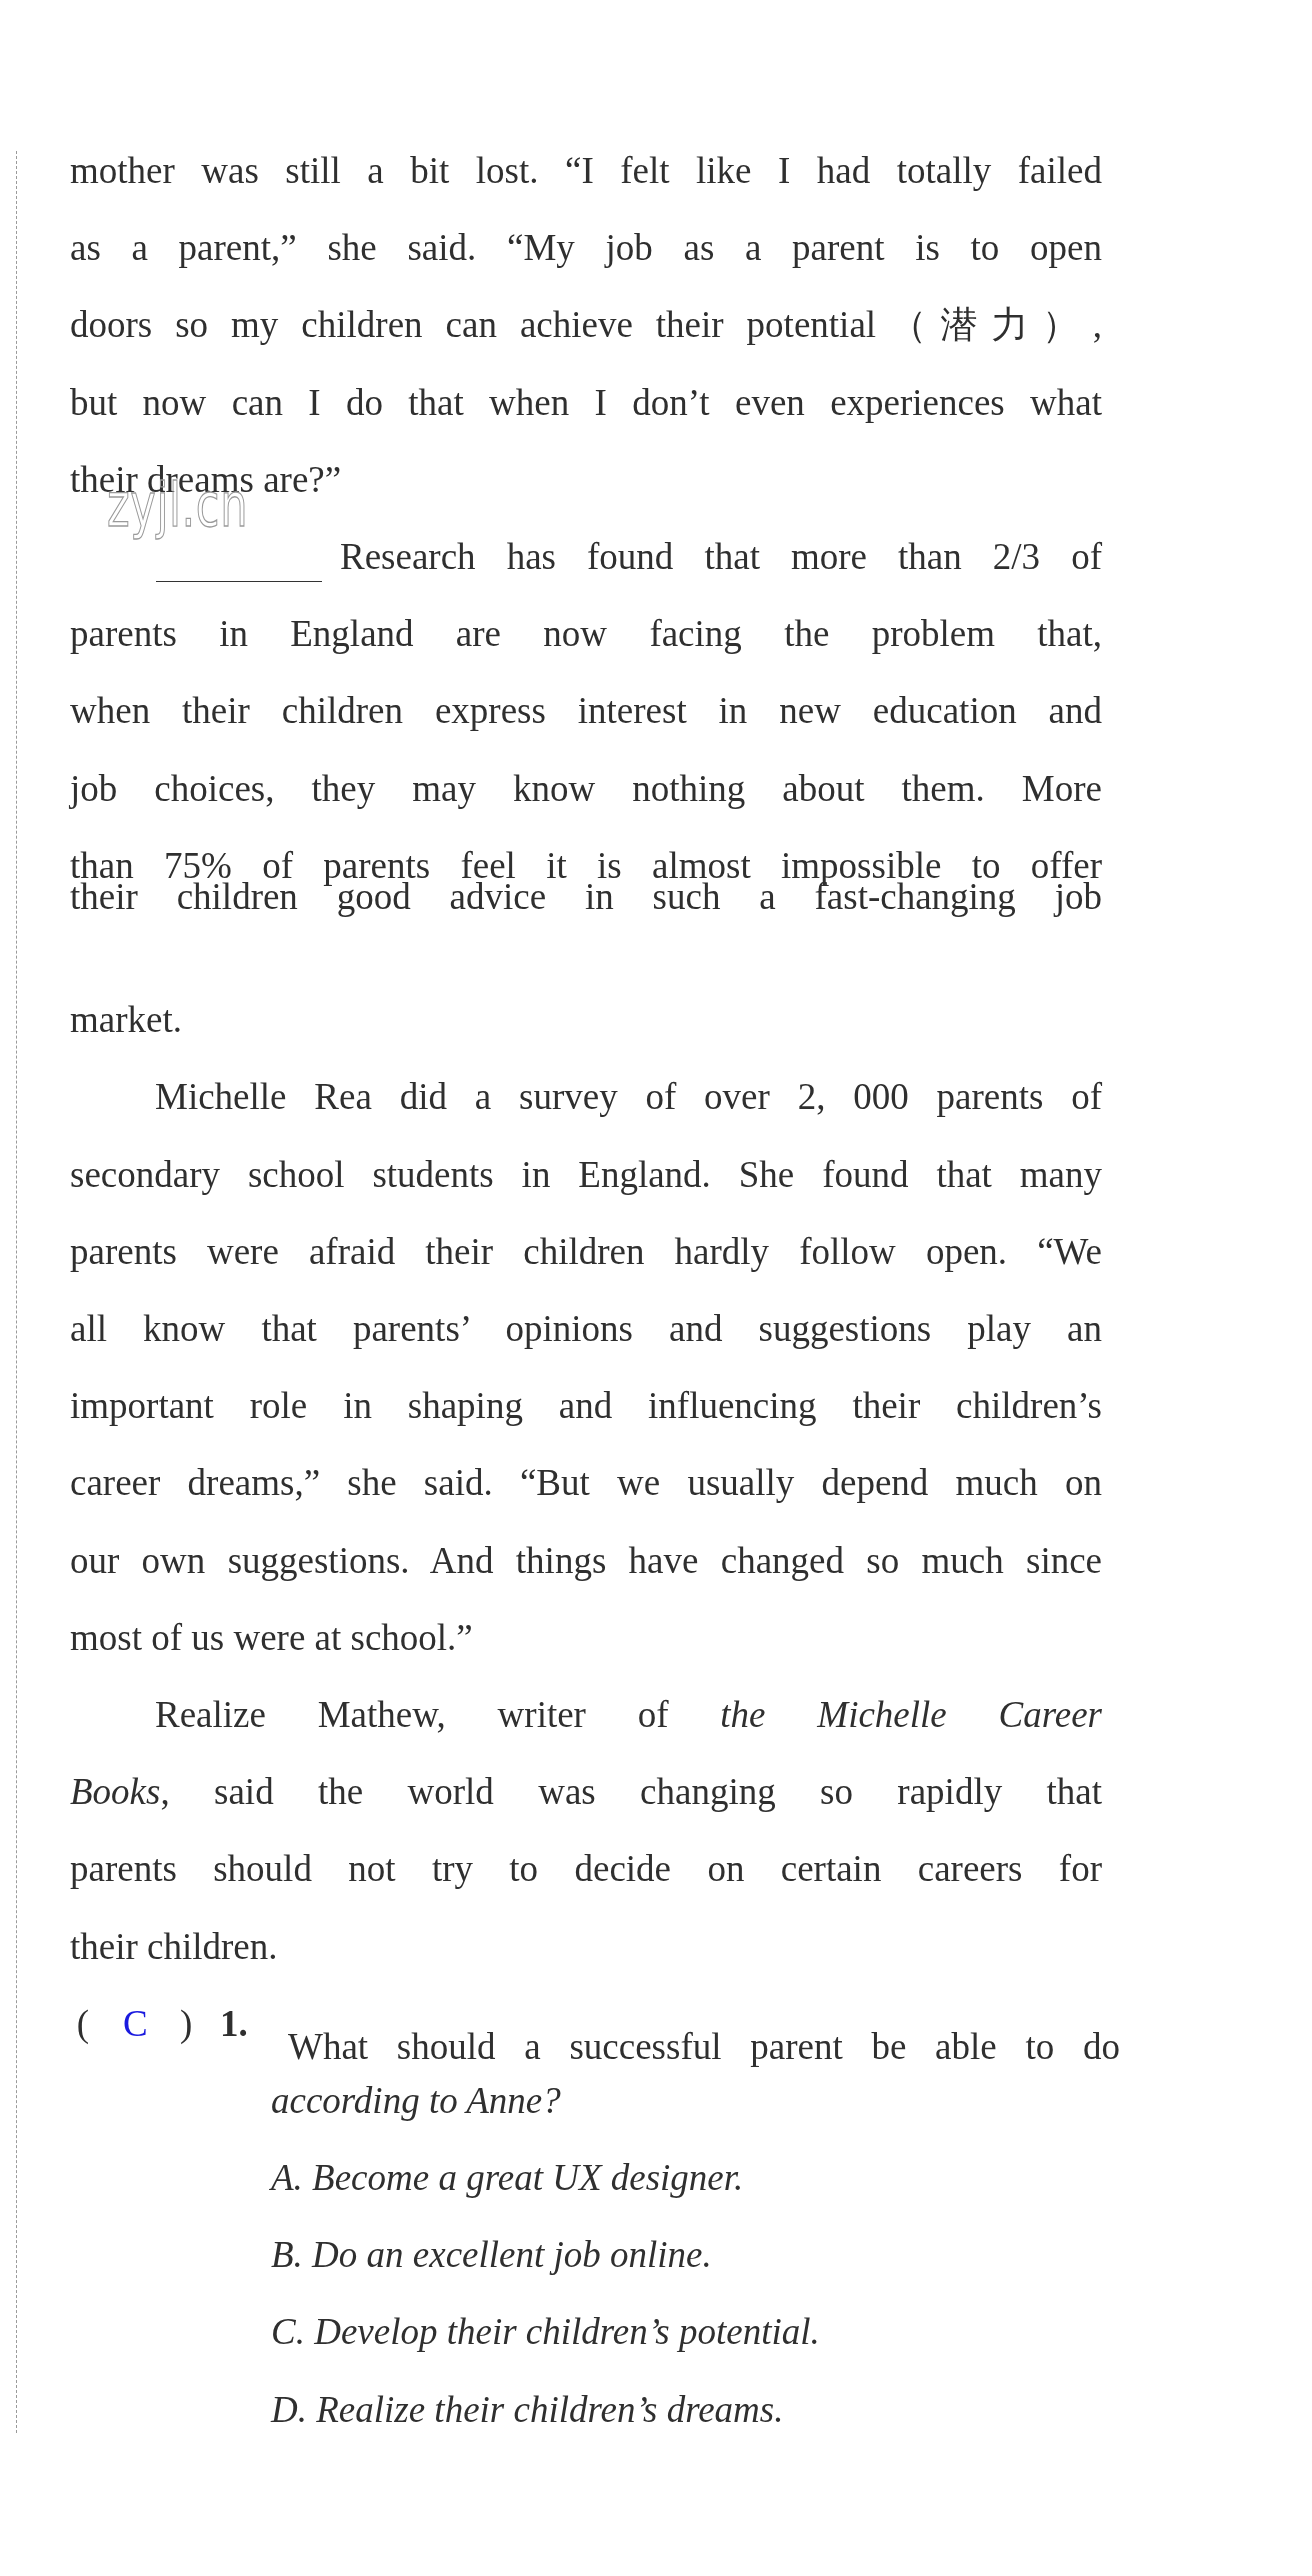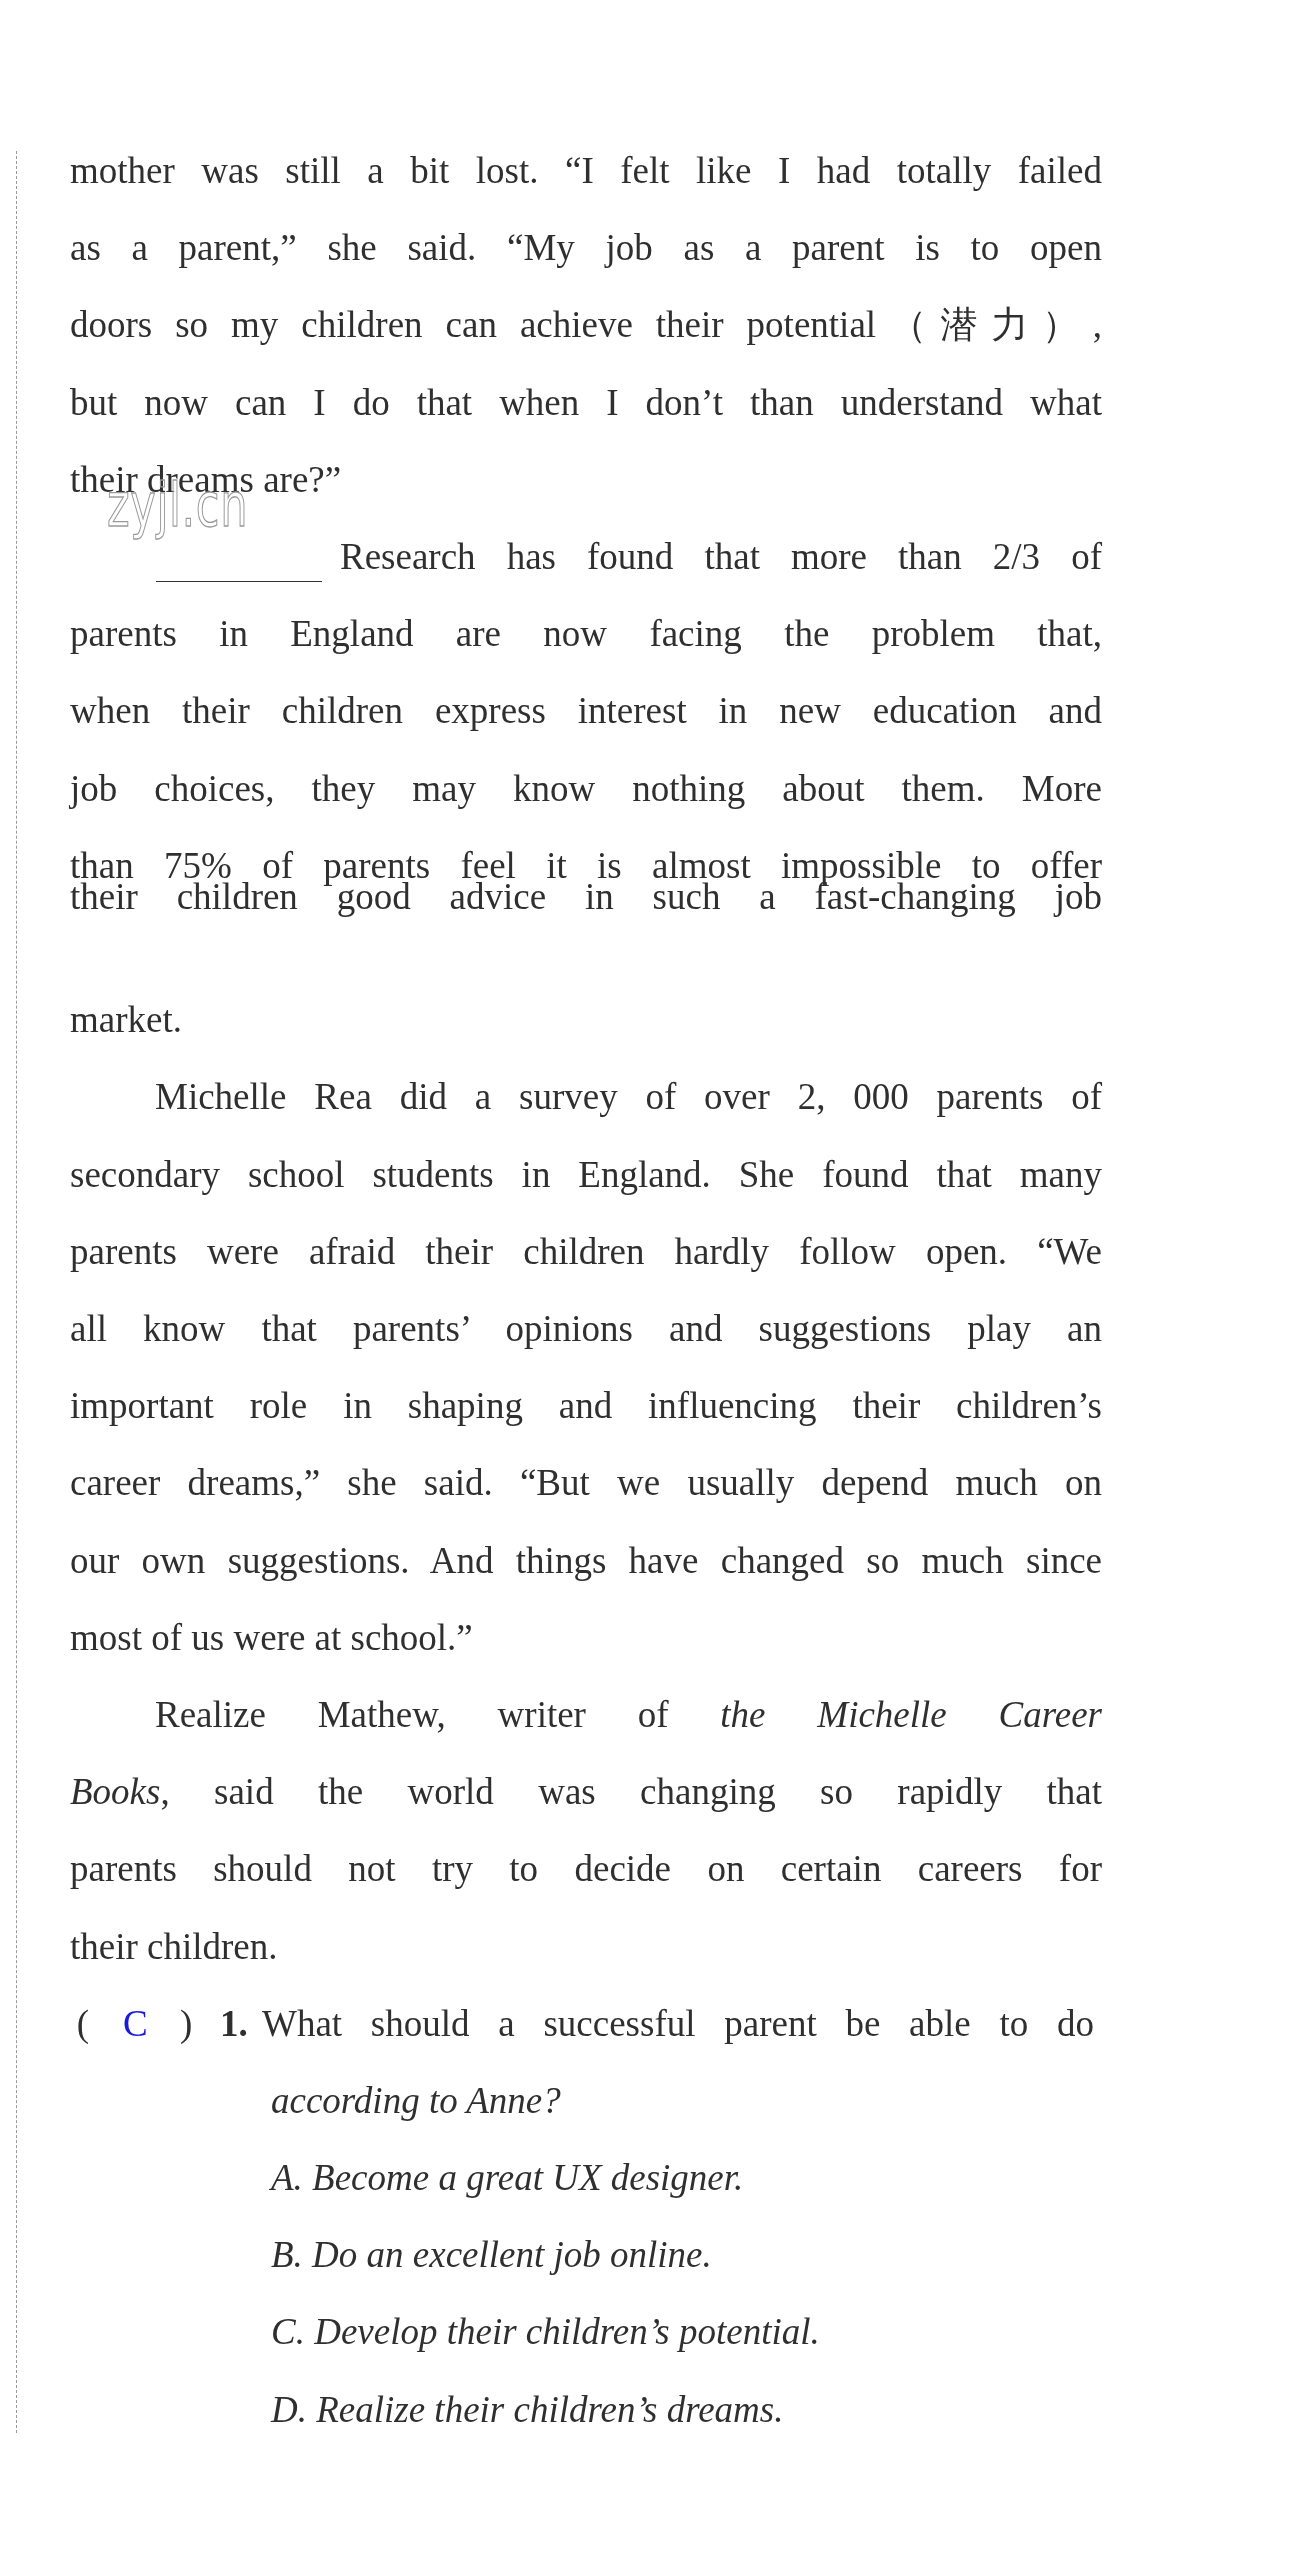--- a/index.html
+++ b/index.html
@@ -28,21 +28,21 @@
 </style>
 </head>
 <body>
 
 <div class="margin-rule"></div>
 
 <div class="page">
   <div class="line just" style="top:146px">mother was still a bit lost. “I felt like I had totally failed</div>
   <div class="line just" style="top:223px">as a parent,” she said. “My job as a parent is to open</div>
   <div class="line just" style="top:300px">doors so my children can achieve their potential（潜力）,</div>
-  <div class="line just" style="top:378px">but now can I do that when I don’t than understand what</div>
+  <div class="line just" style="top:378px">but now can I do that when I don’t even experiences what</div>
   <div class="line" style="top:455px">their dreams are?”</div>
 
   <div class="blank"></div>
   <div class="line just" style="top:532px; left:270px; width:762px;">Research has found that more than 2/3 of</div>
   <div class="line just" style="top:609px">parents in England are now facing the problem that,</div>
   <div class="line just" style="top:686px">when their children express interest in new education and</div>
   <div class="line just" style="top:764px">job choices, they may know nothing about them. More</div>
   <div class="line just" style="top:841px">than 75% of parents feel it is almost impossible to offer</div>
   <div class="line just" style="top:872px">their children good advice in such a fast-changing job</div>
   <div class="line" style="top:995px">market.</div>
@@ -59,21 +59,21 @@
   <div class="line just indent" style="top:1690px"><span>Realize Mathew, writer of </span><span class="ital">the Michelle Career</span></div>
   <div class="line just" style="top:1767px"><span class="ital">Books</span><span>, said the world was changing so rapidly that</span></div>
   <div class="line just" style="top:1844px">parents should not try to decide on certain careers for</div>
   <div class="line" style="top:1922px">their children.</div>
 
   <div class="q-row" style="top:1999px; width:1032px;">
     <span class="paren" style="left:6.7px">(</span>
     <span class="answer" style="left:53px">C</span>
     <span class="paren" style="left:110px">)</span>
     <span class="qnum" style="left:150px">1.</span>
-    <span class="qtext just" style="left:192px; width:832px; display:block; text-align:justify; text-align-last:justify;">What should a successful parent be able to do</span>
+    <span class="qtext just" style="left:218px; width:832px; display:block; text-align:justify; text-align-last:justify;margin-top:23px;">What should a successful parent be able to do</span>
   </div>
   <div class="line opt" style="top:2076px">according to Anne?</div>
   <div class="line opt" style="top:2153px">A. Become a great UX designer.</div>
   <div class="line opt" style="top:2230px">B. Do an excellent job online.</div>
   <div class="line opt" style="top:2307px">C. Develop their children’s potential.</div>
   <div class="line opt" style="top:2385px">D. Realize their children’s dreams.</div>
 </div>
 
 <div class="watermark">zyjl.cn</div>
 

